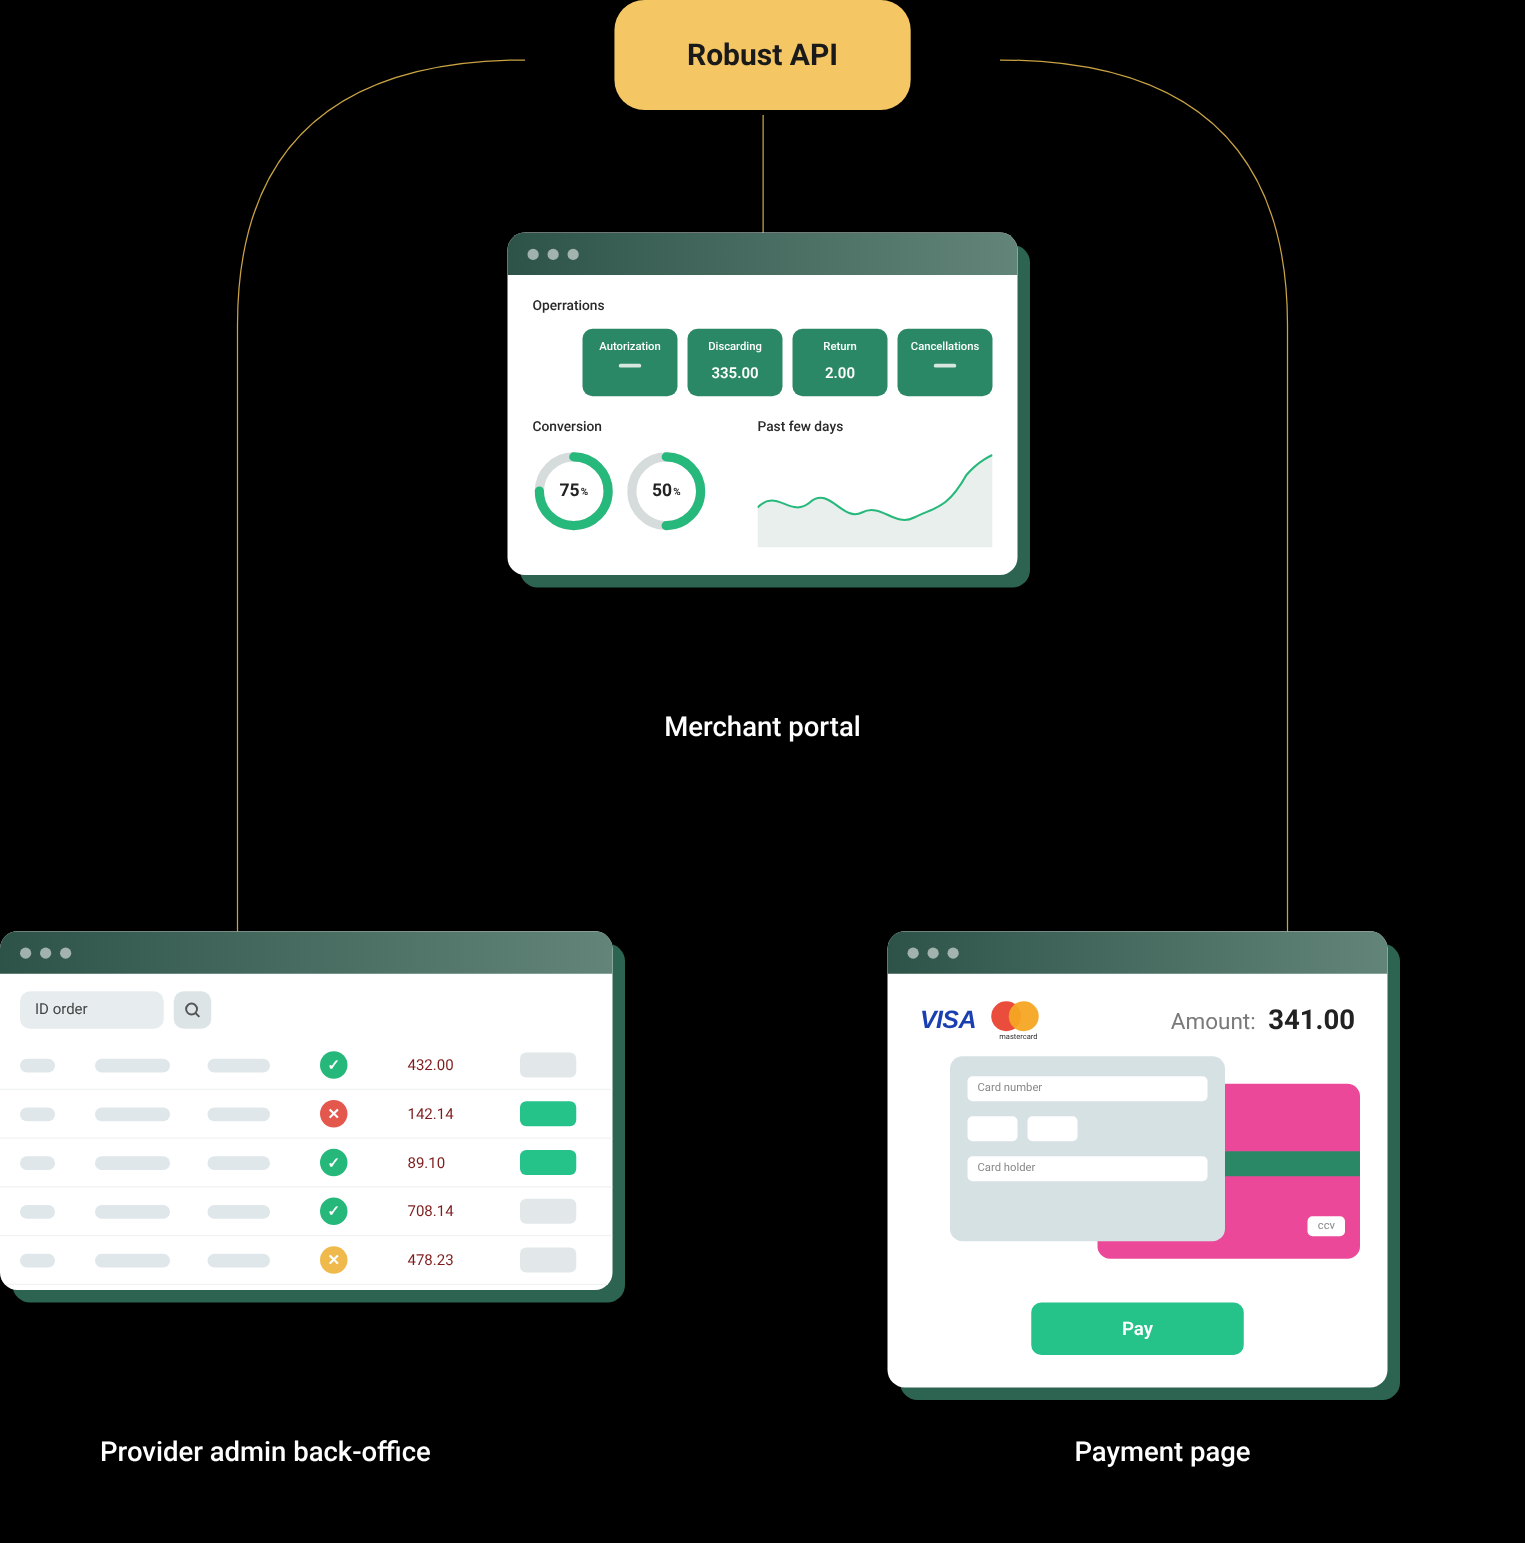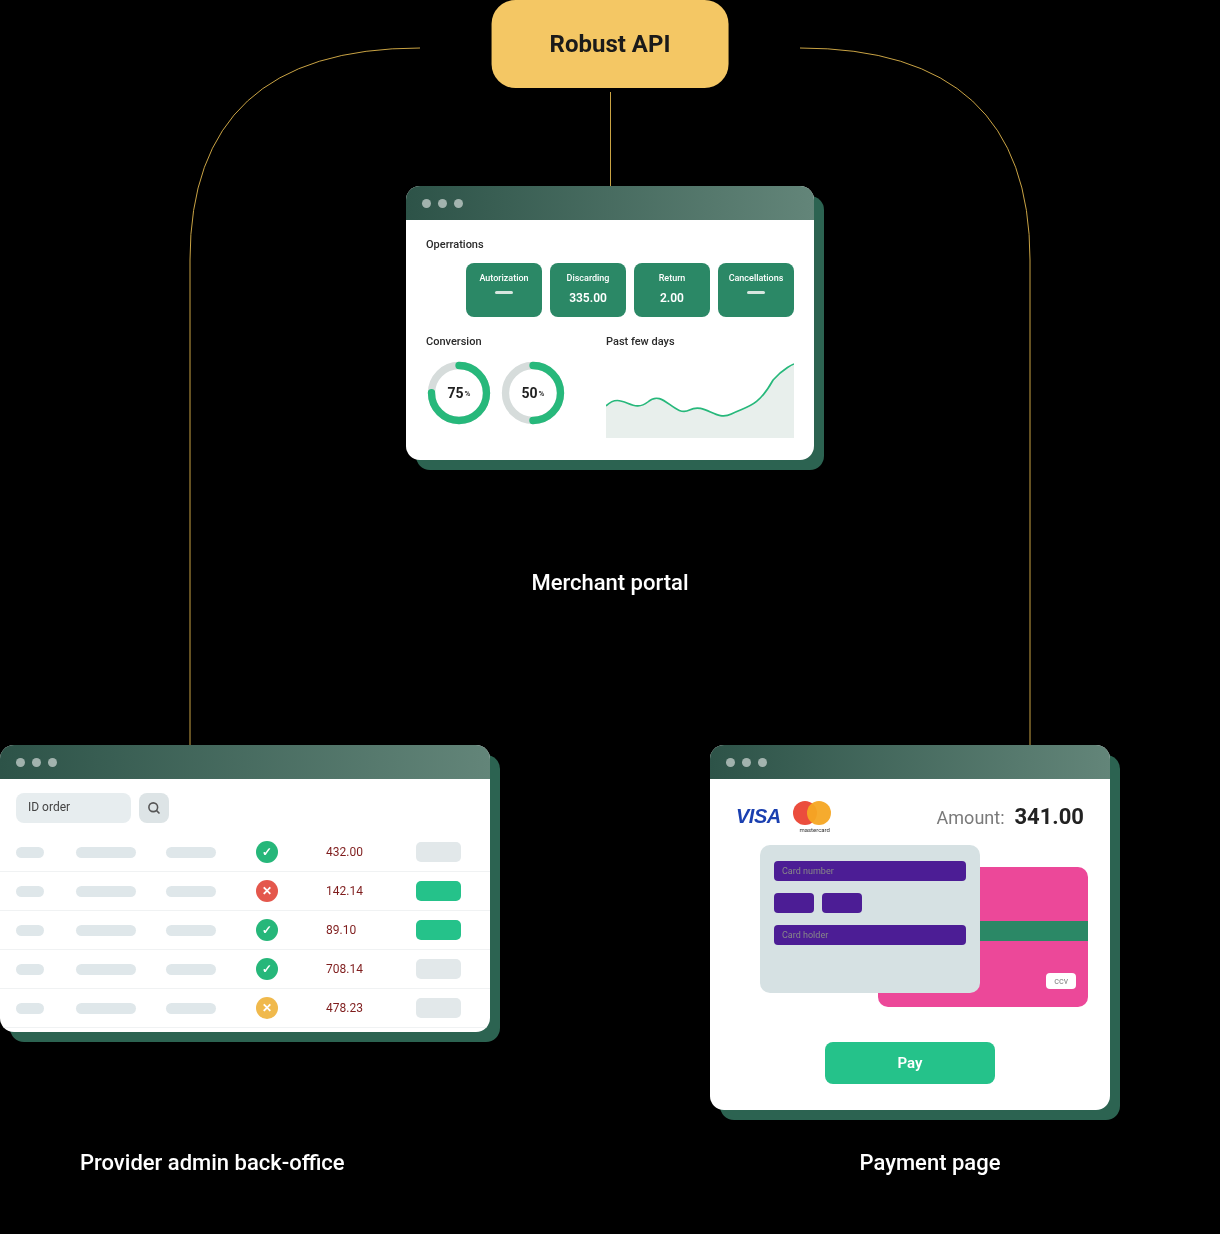--- a/index.html
+++ b/index.html
@@ -220,21 +220,21 @@
     background:#fff;border-radius:4px;padding:3px 8px;font-size:9px;color:#888;
   }
   .card-front{
     position:absolute;left:0;top:0;
     width:220px;height:148px;border-radius:10px;
     background:#d6e1e3;
     padding:16px 14px;
     display:flex;flex-direction:column;gap:12px;
   }
   .field{
-    background:#4c1d95;border-radius:4px;padding:5px 8px;font-size:9px;color:#888;
+    background:#ffffff;border-radius:4px;padding:5px 8px;font-size:9px;color:#888;
   }
   .mini-row{display:flex;gap:8px;}
   .mini-row .field.sm{width:40px;height:20px;}
 
   .pay-btn{
     display:block;margin:0 auto;
     background:#25c28a;color:#fff;font-weight:600;
     border-radius:8px;padding:12px 0;width:170px;text-align:center;font-size:15px;
   }
 

